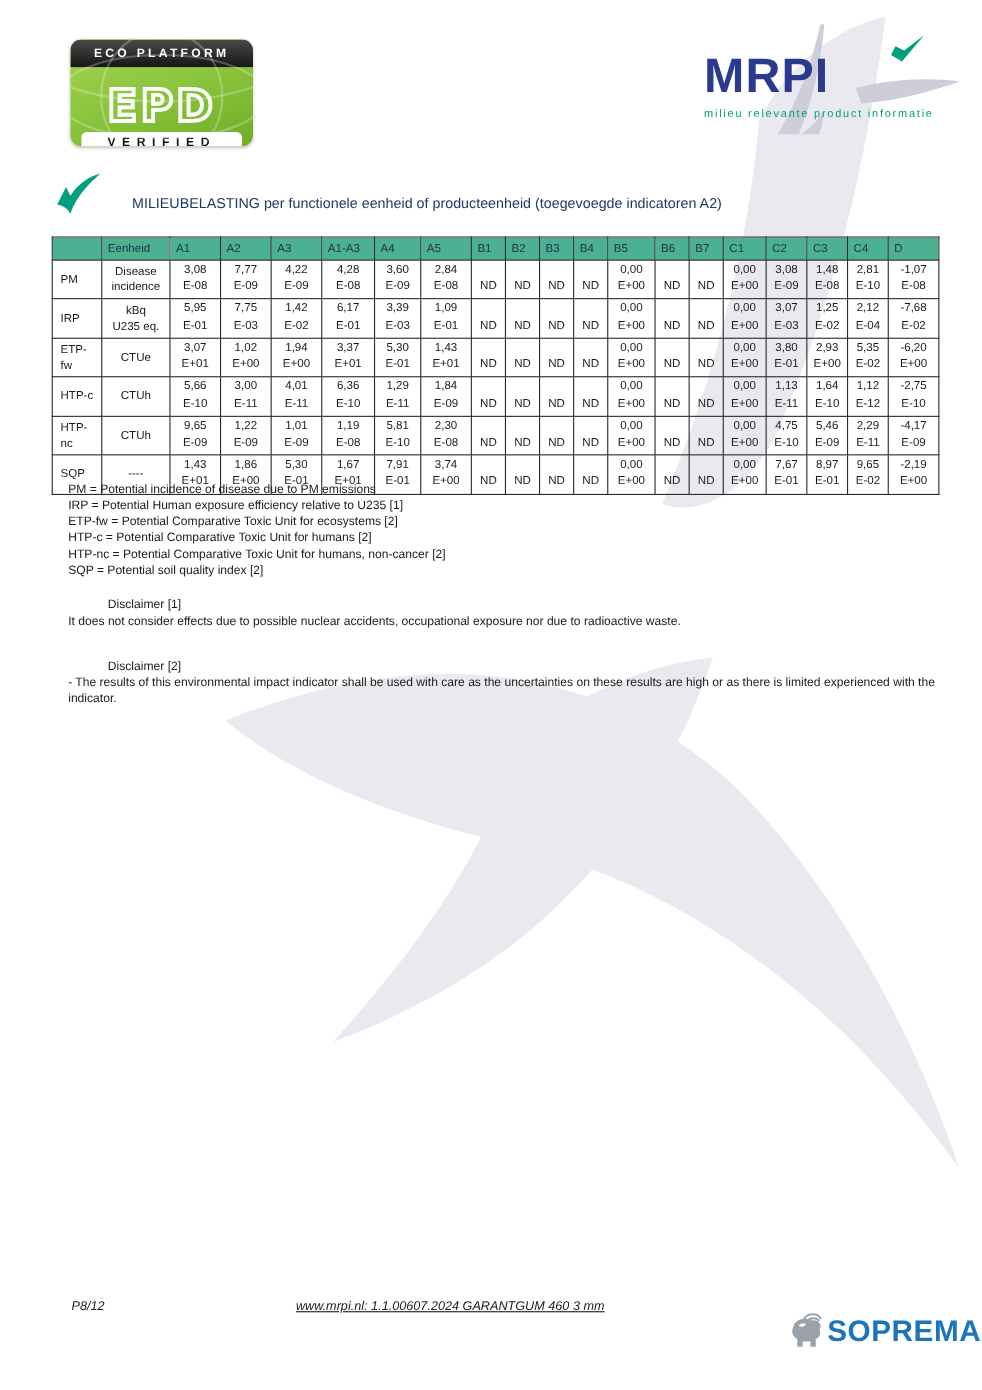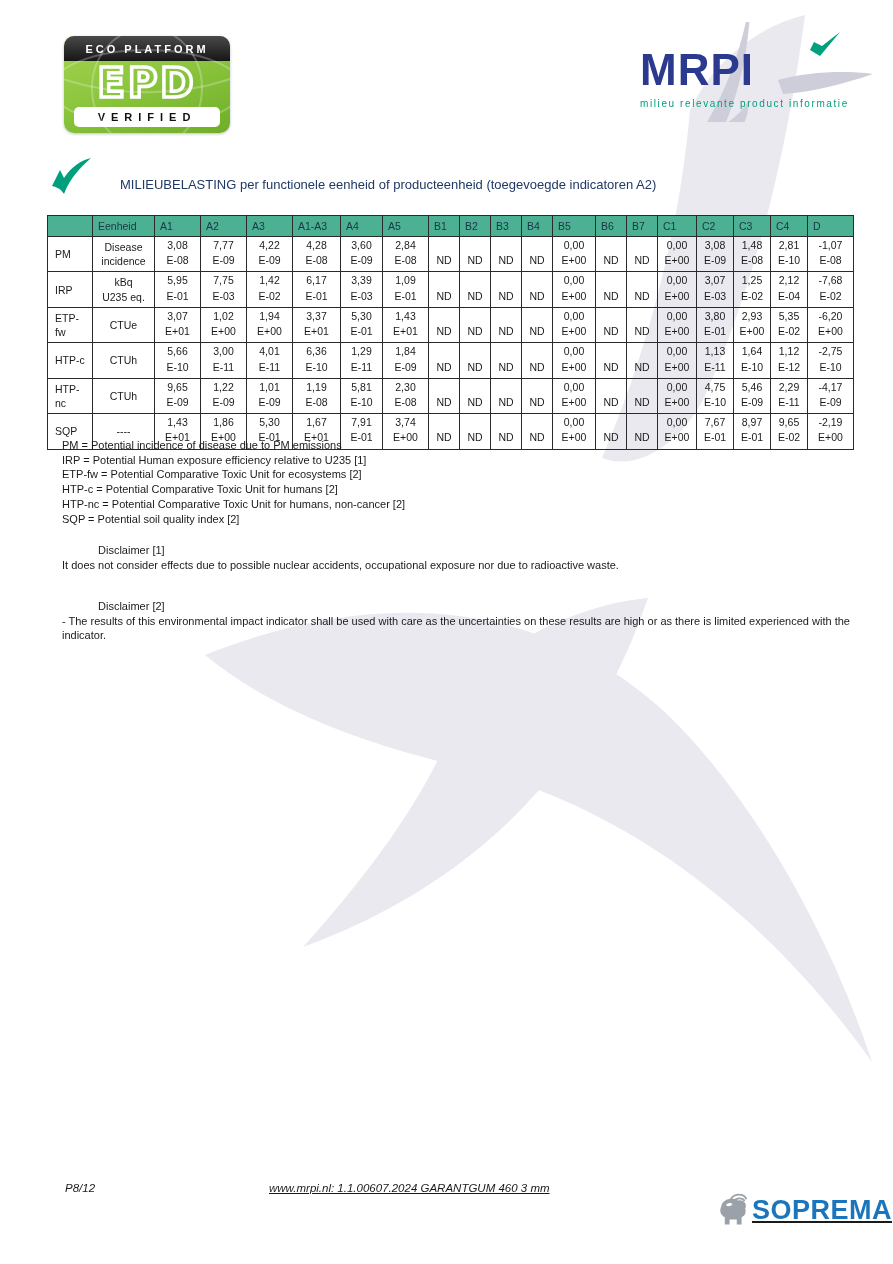--- a/index.html
+++ b/index.html
@@ -9,21 +9,21 @@
   }
   .watermark{position:absolute;left:0;top:0;z-index:0;pointer-events:none;}
   .layer{position:absolute;z-index:1;}
 
   
   .epd-logo{left:64px;top:36px;width:166px;height:97px;border-radius:10px;
     background:linear-gradient(160deg,#a6d34f 0%,#8dc63f 45%,#6fae27 100%);
     box-shadow:0 1px 3px rgba(0,0,0,.25);overflow:hidden;}
   .epd-top{height:25px;background:linear-gradient(#4a4a4a,#161616);display:flex;align-items:center;justify-content:center;
     color:#fff;font-weight:bold;font-size:11px;letter-spacing:3px;}
-  .epd-mid{height:44px;display:flex;align-items:center;justify-content:center;}
+  .epd-mid{height:44px;display:flex;align-items:center;justify-content:center;margin-top:13px;}
   .epd-verified{margin:2px 10px 0 10px;height:20px;background:#fff;border-radius:5px;
     display:flex;align-items:center;justify-content:center;color:#111;font-weight:bold;font-size:11px;letter-spacing:6px;}
   .epd-globe{position:absolute;left:64px;top:36px;width:166px;height:97px;border-radius:10px;overflow:hidden;pointer-events:none;}
 
   
   .mrpi{left:628px;top:22px;width:245px;height:100px;}
   .mrpi-word{position:absolute;left:12px;top:26px;font-size:44px;font-weight:bold;color:#2b3a8f;letter-spacing:1px;line-height:1;}
   .mrpi-check{position:absolute;left:178px;top:8px;}
   .mrpi-tag{position:absolute;left:12px;top:76px;font-size:10px;font-weight:normal;color:#00a07e;letter-spacing:1.6px;white-space:nowrap;}
 
@@ -45,21 +45,21 @@
   
   .defs{left:62px;top:438px;font-size:11px;line-height:14.7px;}
   .disc{font-size:11px;line-height:14.6px;}
   .disc-head{margin-bottom:0;padding-left:36px;}
   .disc1{left:62px;top:543px;}
   .disc2{left:62px;top:599px;}
 
   
   .foot-page{left:65px;top:1182px;font-size:11.5px;font-style:italic;}
   .foot-ref{left:269px;top:1182px;font-size:11.5px;font-style:italic;text-decoration:underline;}
-  .soprema{left:714px;top:1186px;width:178px;height:48px;display:flex;align-items:center;text-decoration:underline;}
+  .soprema{left:714px;top:1186px;width:178px;height:48px;display:flex;align-items:center;}
   .soprema-word{font-size:27px;font-weight:bold;color:#1b75bc;letter-spacing:0.5px;margin-left:2px;}
 </style>
 </head>
 <body>
 
 <svg class="watermark" width="893" height="1264" viewBox="0 0 893 1264">
   <g fill="#e9e9ef">
     <path d="M805 15 C790 130 762 270 703 400 C674 452 632 470 602 458 C650 345 680 225 690 110 C715 58 762 25 805 15 Z"></path>
     <path d="M205 655 C380 585 545 600 668 715 C755 800 830 935 872 1062 C760 905 615 800 455 765 C355 742 265 705 205 655 Z"></path>
     <path d="M648 598 C592 762 480 882 303 947 C395 845 448 760 472 672 C530 630 590 603 648 598 Z"></path>

